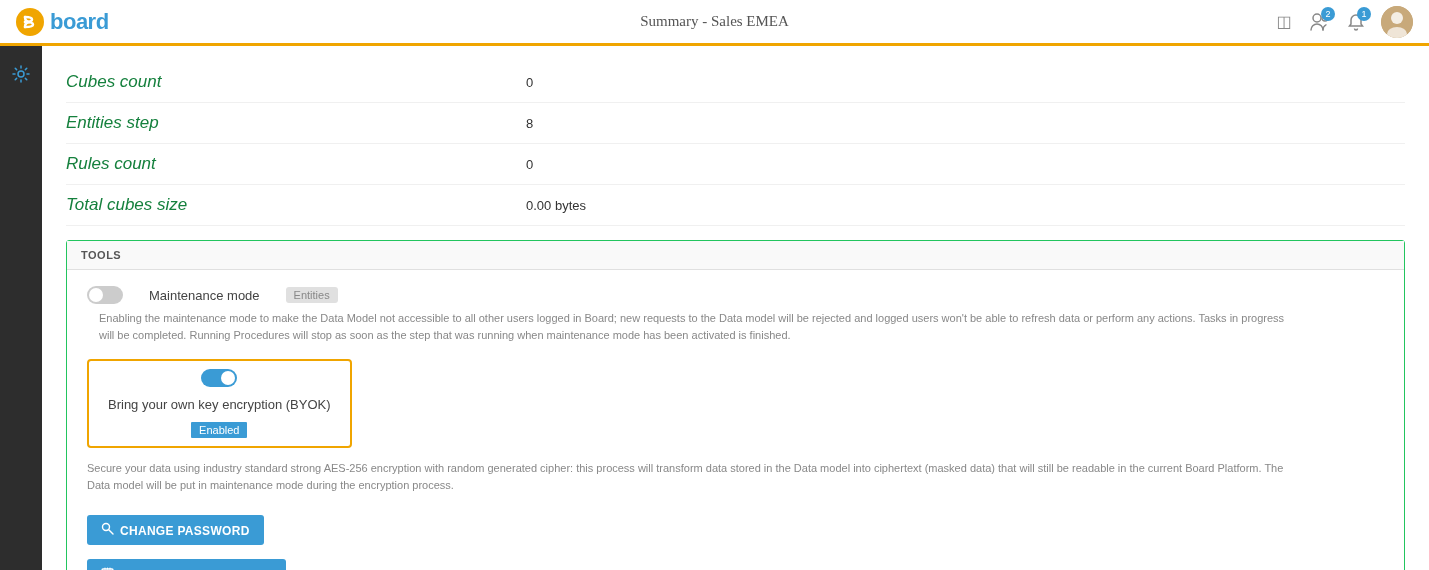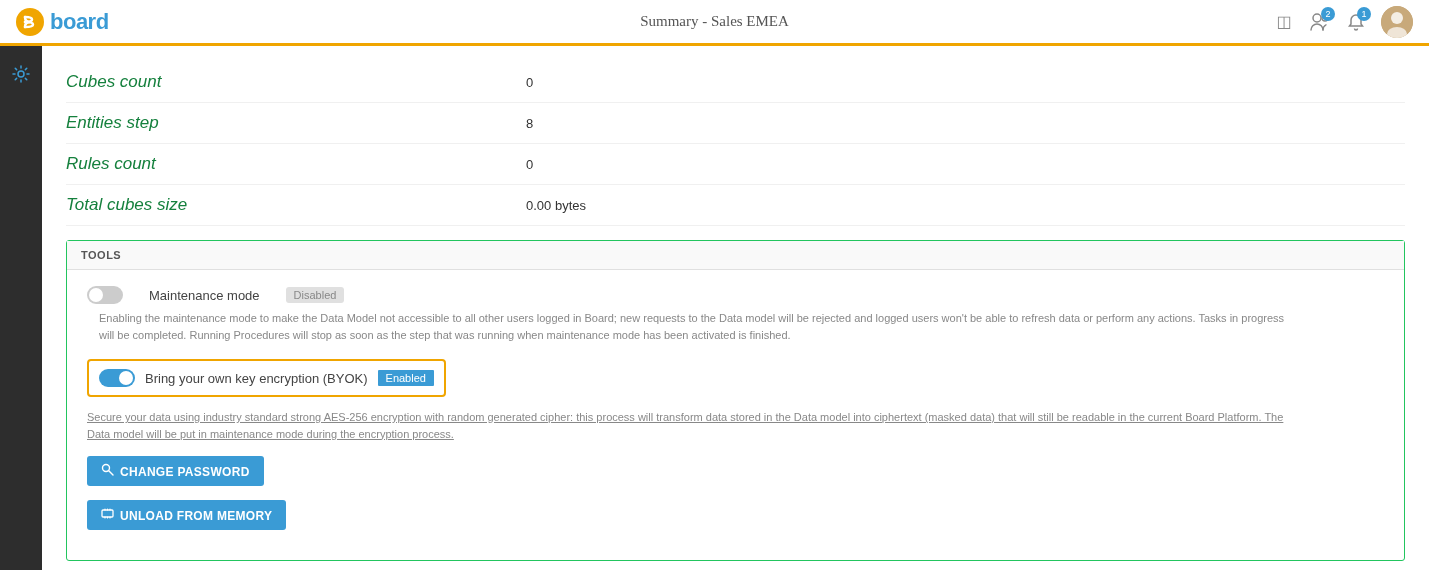--- a/index.html
+++ b/index.html
@@ -155,23 +155,24 @@
       margin-bottom: 16px; max-width: 1200px; margin-left: 12px;
     }
 
     
     .byok-row {
       display: flex;
       align-items: center;
       gap: 10px;
       border: 2px solid #f0a500;
       border-radius: 4px;
-      padding: 8px 10px;
+      padding: 8px 19px;
       display: inline-flex;
       margin-bottom: 6px;
+      flex-direction: column;
     }
     .byok-toggle {
       width: 36px; height: 18px;
       background: #3a9bd5;
       border-radius: 9px;
       position: relative;
       cursor: pointer;
       flex-shrink: 0;
     }
     .byok-toggle .knob {
@@ -185,21 +186,21 @@
       font-size: 13px; color: #444;
     }
     .badge-enabled {
       background: #3a9bd5; color: #fff;
       border-radius: 1px; padding: 2px 8px;
       font-size: 11px;
     }
 
     .byok-desc {
       font-size: 11px; color: #888; line-height: 1.5;
-      margin-bottom: 14px; max-width: 1200px; text-decoration: underline;
+      margin-bottom: 22px; max-width: 1200px;
     }
 
     
     .btn-blue {
       background: #3a9bd5;
       color: #fff;
       border: none;
       border-radius: 3px;
       padding: 7px 14px;
       font-size: 12px;
@@ -298,21 +299,21 @@
 
     <div class="tools-section">
       <div class="tools-header">TOOLS</div>
       <div class="tools-body">
 
         <div class="toggle-row">
           <div class="toggle-switch">
             <div class="knob"></div>
           </div>
           <span class="toggle-label">Maintenance mode</span>
-          <span class="badge-disabled">Disabled</span>
+          <span class="badge-disabled">Entities</span>
         </div>
         <p class="maintenance-desc">Enabling the maintenance mode to make the Data Model not accessible to all other users logged in Board; new requests to the Data model will be rejected and logged users won't be able to refresh data or perform any actions. Tasks in progress will be completed. Running Procedures will stop as soon as the step that was running when maintenance mode has been activated is finished.</p>
 
         <div style="margin-bottom:6px;">
           <div class="byok-row">
             <div class="byok-toggle">
               <div class="knob"></div>
             </div>
             <span class="byok-label">Bring your own key encryption (BYOK)</span>
             <span class="badge-enabled">Enabled</span>

